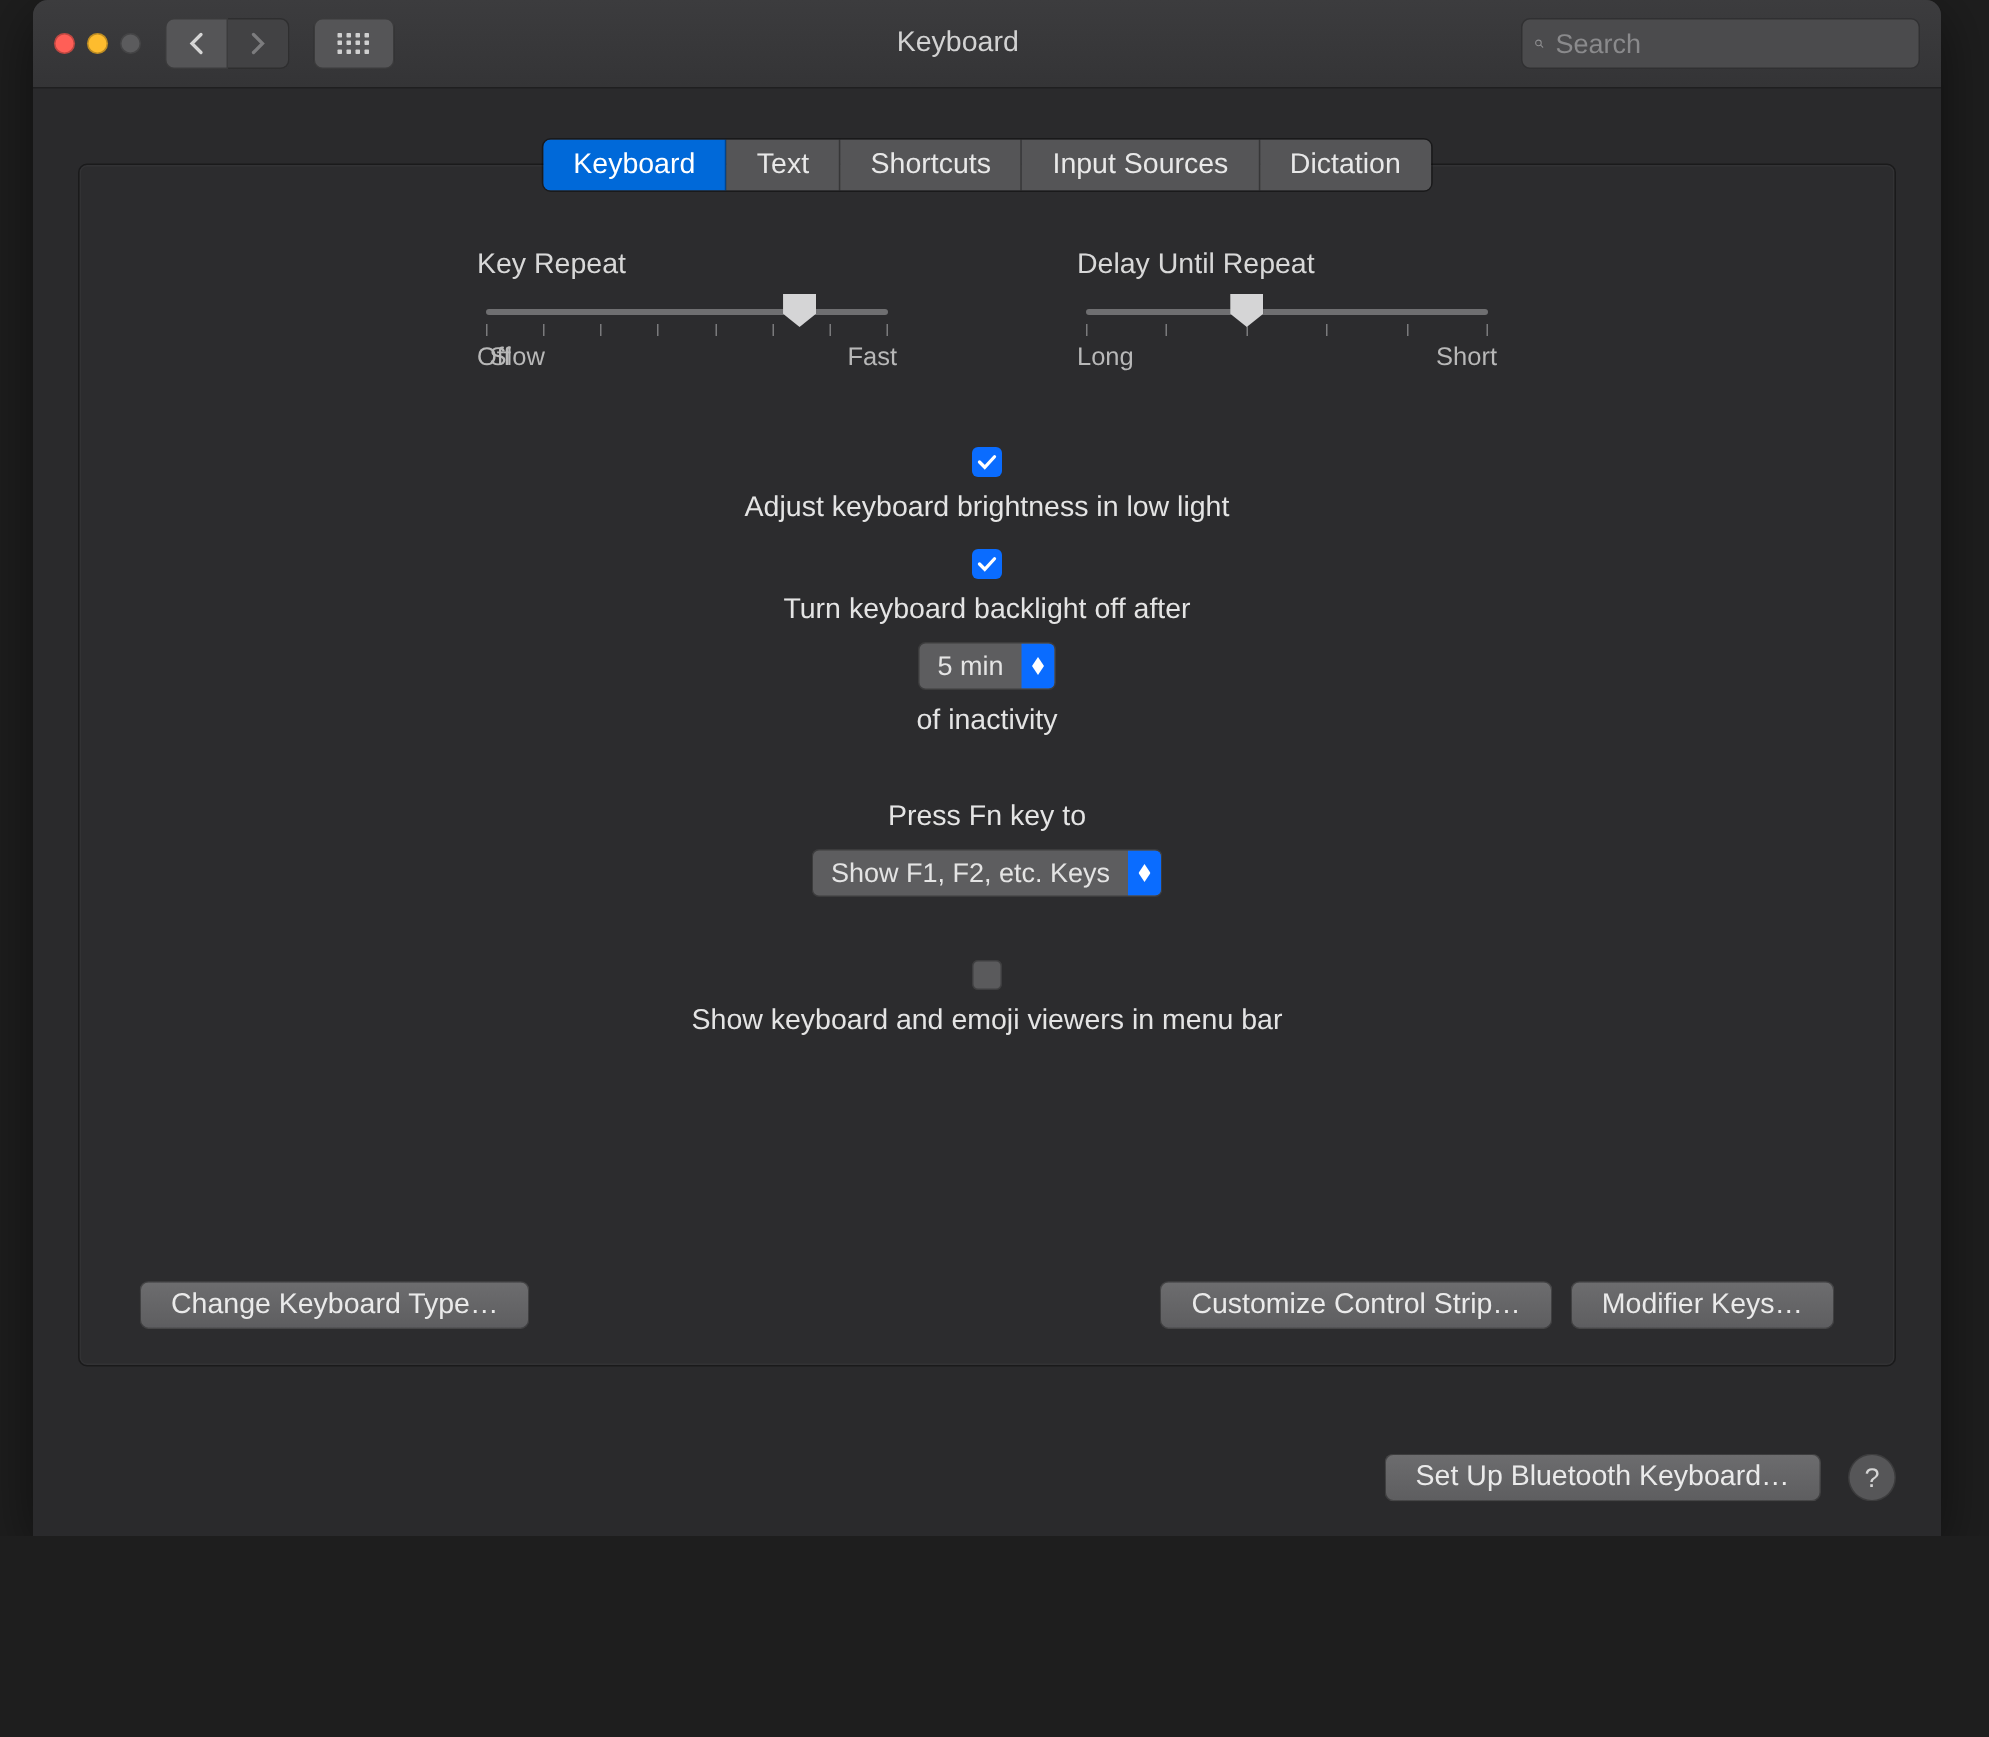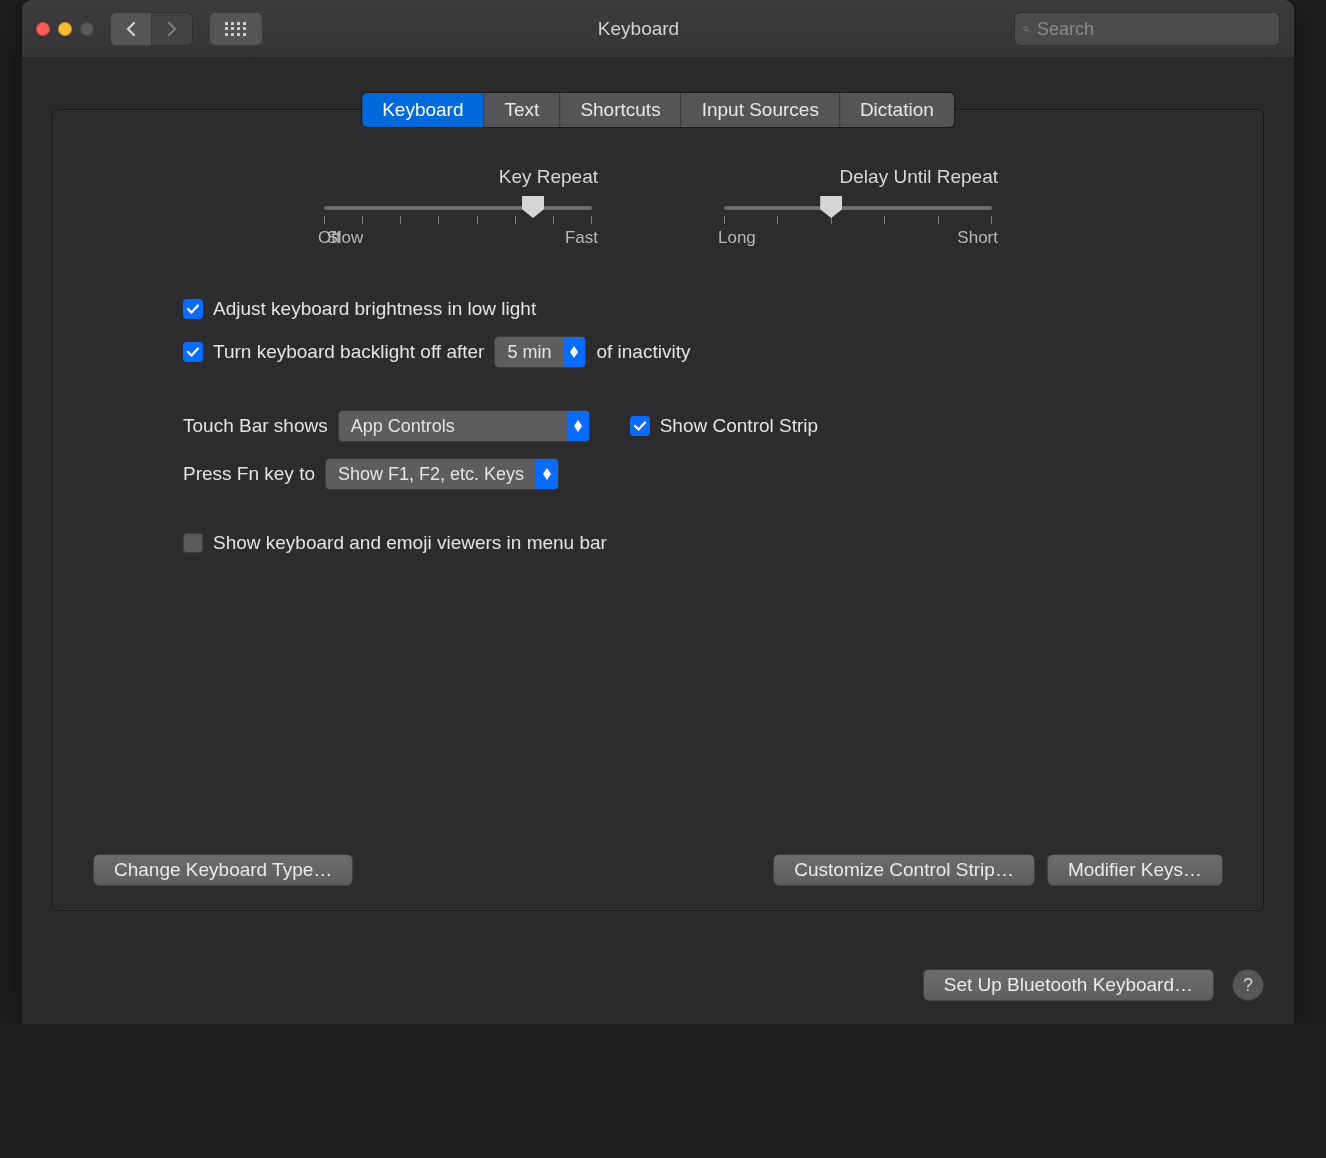--- a/index.html
+++ b/index.html
@@ -89,40 +89,40 @@
   .tab {
     padding:6px 20px; font-size:19px;
     background:var(--tab-inactive); color:#e8e8e8;
     border-right:1px solid rgba(0,0,0,0.35);
   }
   .tab:last-child { border-right:none; }
   .tab.active { background:var(--tab-active); color:#fff; }
 
   .content { padding:56px 40px 30px 40px; }
   .sliders { display:flex; gap:120px; justify-content:center; margin-bottom:50px; }
-  .slider-block { width:280px; text-align:right; }
+  .slider-block { width:280px; text-align:left; }
   .slider-title { font-size:19px; margin-bottom:18px; }
   .track {
     position:relative; height:4px; background:#6f6f71;
     border-radius:2px; margin:0 6px;
   }
   .ticks { display:flex; justify-content:space-between; margin:6px 6px 4px 6px; }
   .tick { width:1px; height:8px; background:#7a7a7c; }
   .thumb {
     position:absolute; top:-10px; width:22px; height:22px;
     background:#d5d5d6;
     transform:translateX(-50%);
     clip-path: polygon(0 0, 100% 0, 100% 60%, 50% 100%, 0 60%);
     box-shadow:0 1px 2px rgba(0,0,0,0.5);
   }
   .slider-labels { display:flex; justify-content:space-between; font-size:17px; color:var(--text-dim); margin-top:2px; }
   .slider-labels.left2 span:nth-child(2){ margin-left:-14px;}
 
   .rowset { padding:0 90px; }
-  .row { display:flex; align-items:center; gap:10px; font-size:19px; margin-bottom:16px; color:#e4e4e4;}
+  .row { display:flex; align-items:center; gap:10px; font-size:19px; margin-bottom:16px; color:#e4e4e4;flex-direction:column;}
   .checkbox {
     width:20px; height:20px; border-radius:4px;
     display:flex; align-items:center; justify-content:center;
     flex-shrink:0;
   }
   .checkbox.checked { background:var(--check-blue); }
   .checkbox.unchecked { background:#5a5a5c; box-shadow:inset 0 0 0 1px rgba(0,0,0,0.3); }
   .checkbox svg { width:14px; height:14px; }
 
   .select {
@@ -295,41 +295,20 @@
                 <svg viewBox="0 0 8 6">
                     <path d="M0 0 L4 6 L8 0 Z" fill="#fff"></path>
                   </svg>
               </div>
             </div>
             <span>of inactivity</span>
           </div>
 
           <div class="spacer"></div>
 
-          <div class="row">
-            <span>Touch Bar shows</span>
-            <div class="select" style="min-width:250px">
-              <span class="label" style="flex:1">App Controls</span>
-              <div class="arrows">
-                <svg viewBox="0 0 8 6">
-                    <path d="M0 6 L4 0 L8 6 Z" fill="#fff"></path>
-                  </svg>
-                <svg viewBox="0 0 8 6">
-                    <path d="M0 0 L4 6 L8 0 Z" fill="#fff"></path>
-                  </svg>
-              </div>
-            </div>
-            <div style="width:20px"></div>
-            <div class="checkbox checked">
-              <svg viewBox="0 0 14 14">
-                  <path d="M2 7 L5.5 10.5 L12 3.5" stroke="#fff" stroke-width="2.2" fill="none" stroke-linecap="round"></path>
-                </svg>
-            </div>
-            <span>Show Control Strip</span>
-          </div>
 
           <div class="row">
             <span>Press Fn key to</span>
             <div class="select">
               <span class="label">Show F1, F2, etc. Keys</span>
               <div class="arrows">
                 <svg viewBox="0 0 8 6">
                     <path d="M0 6 L4 0 L8 6 Z" fill="#fff"></path>
                   </svg>
                 <svg viewBox="0 0 8 6">

